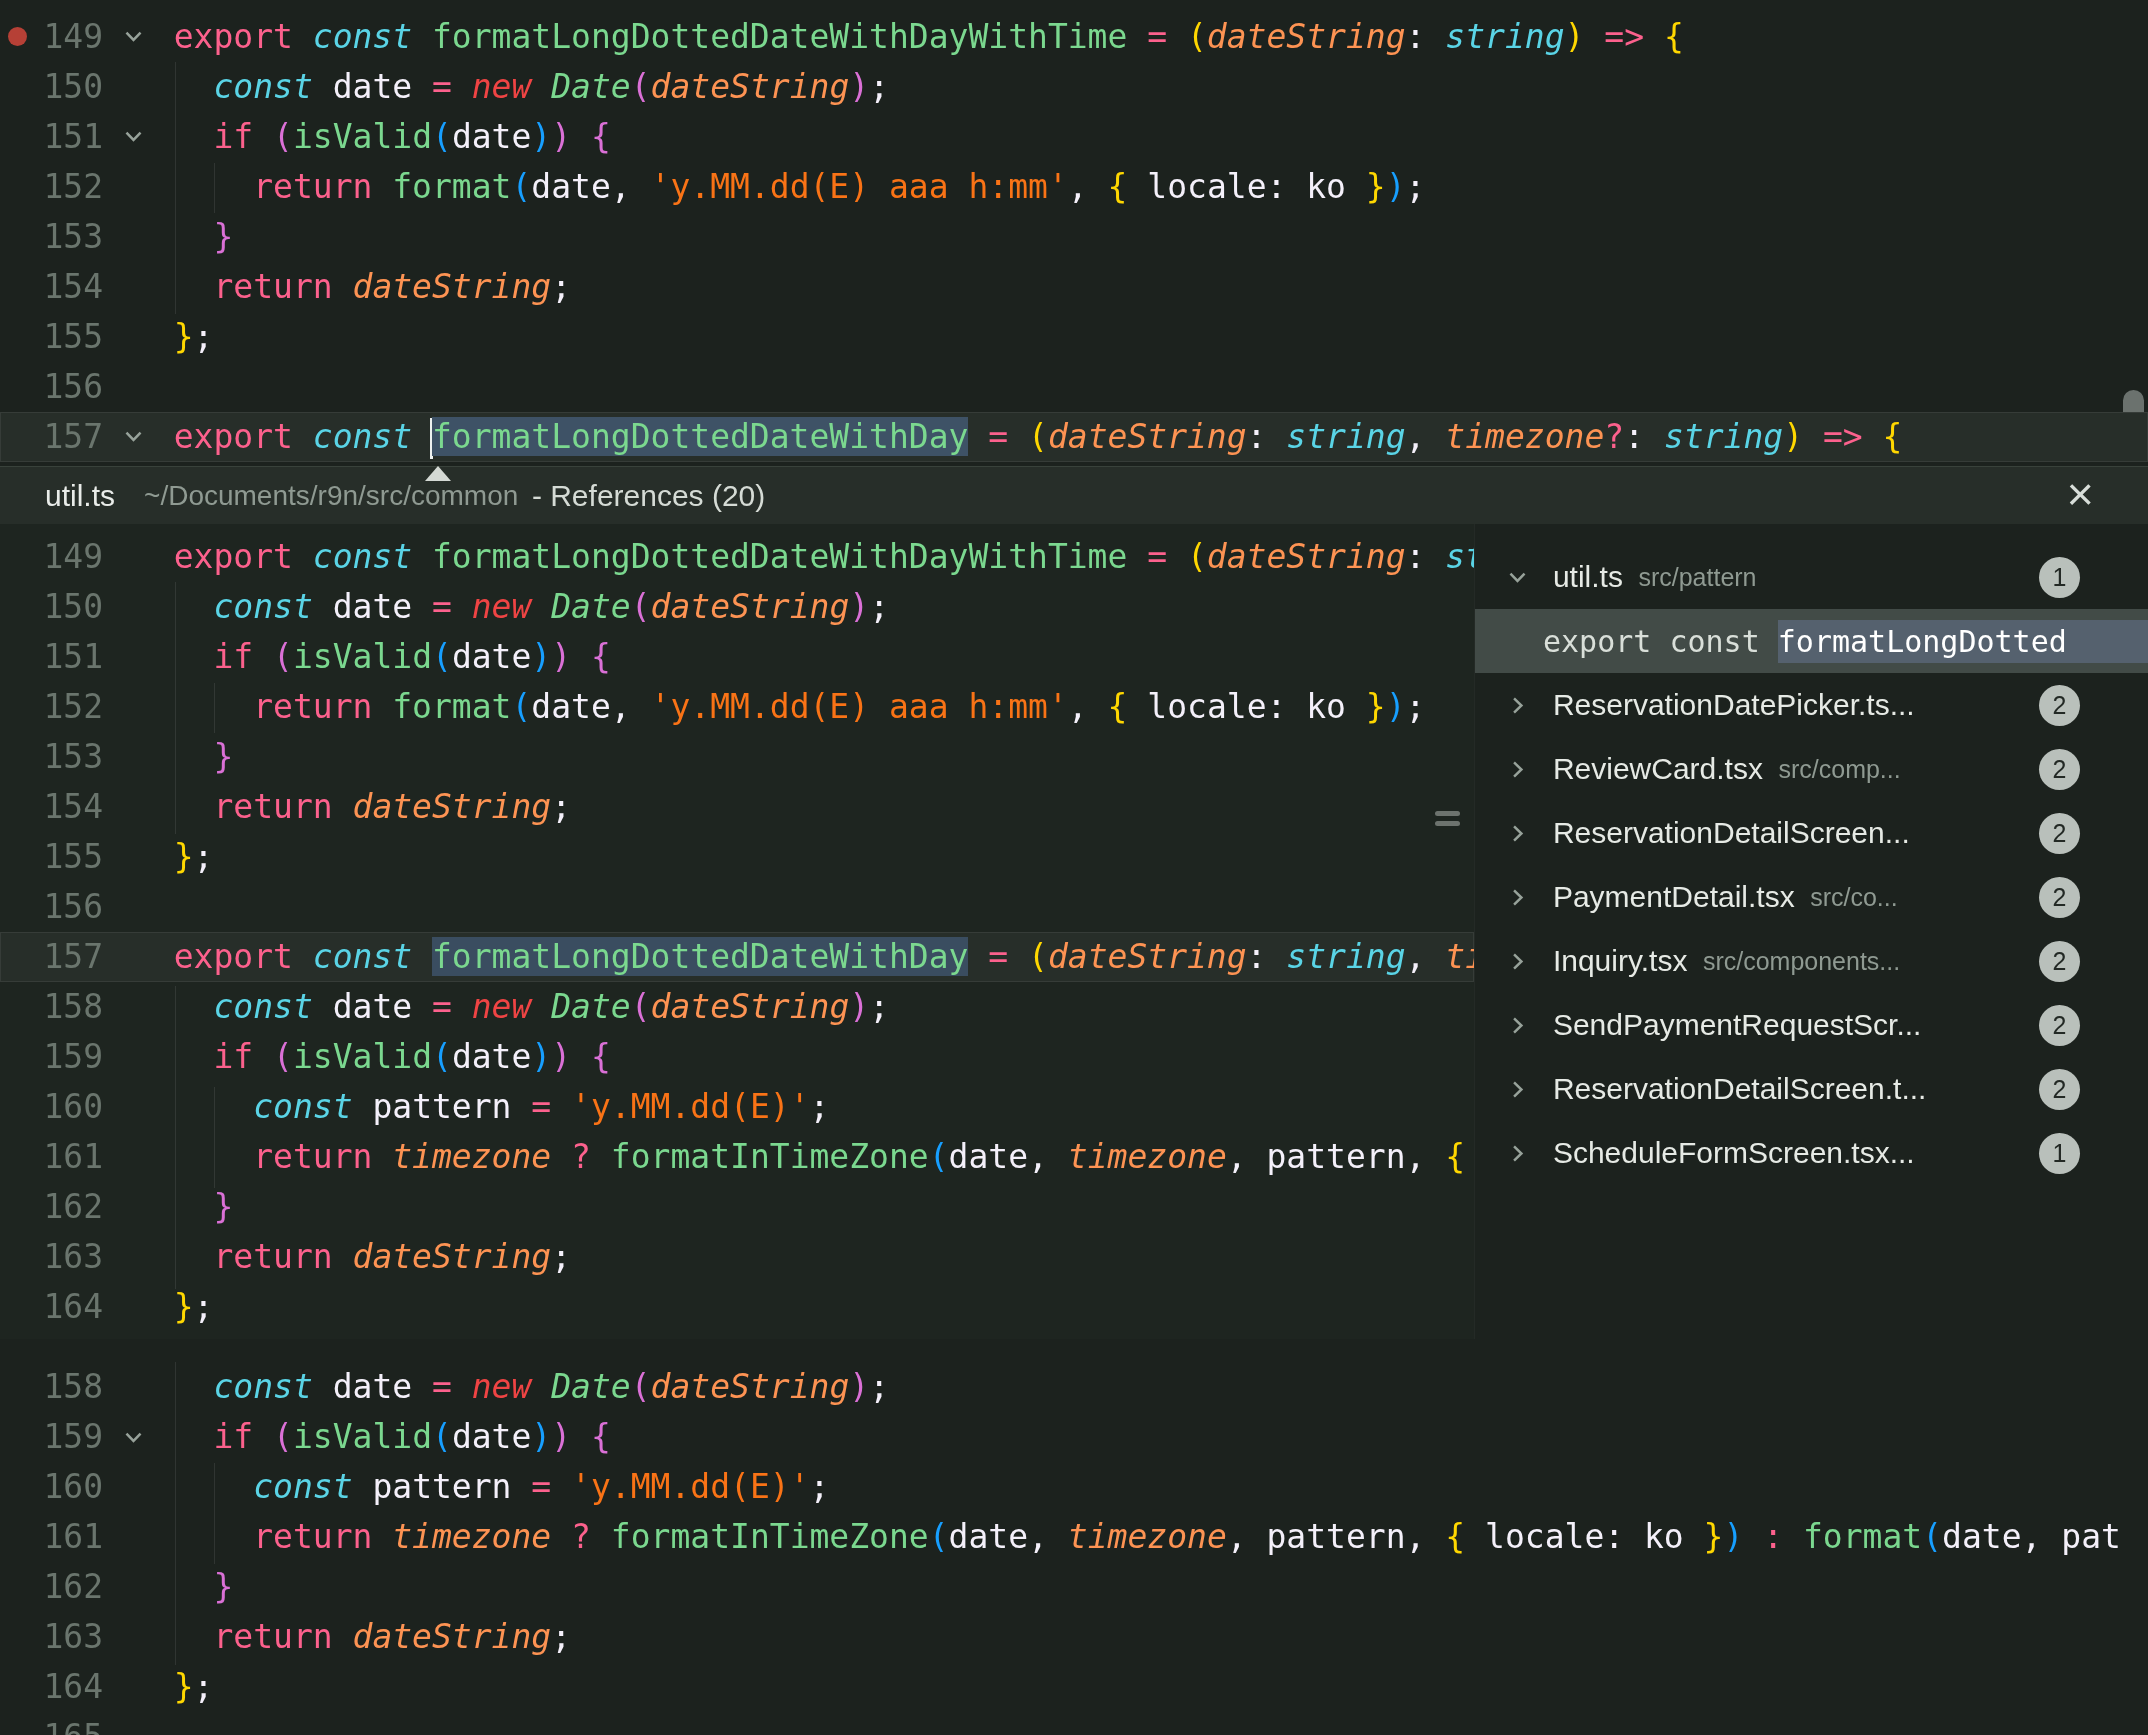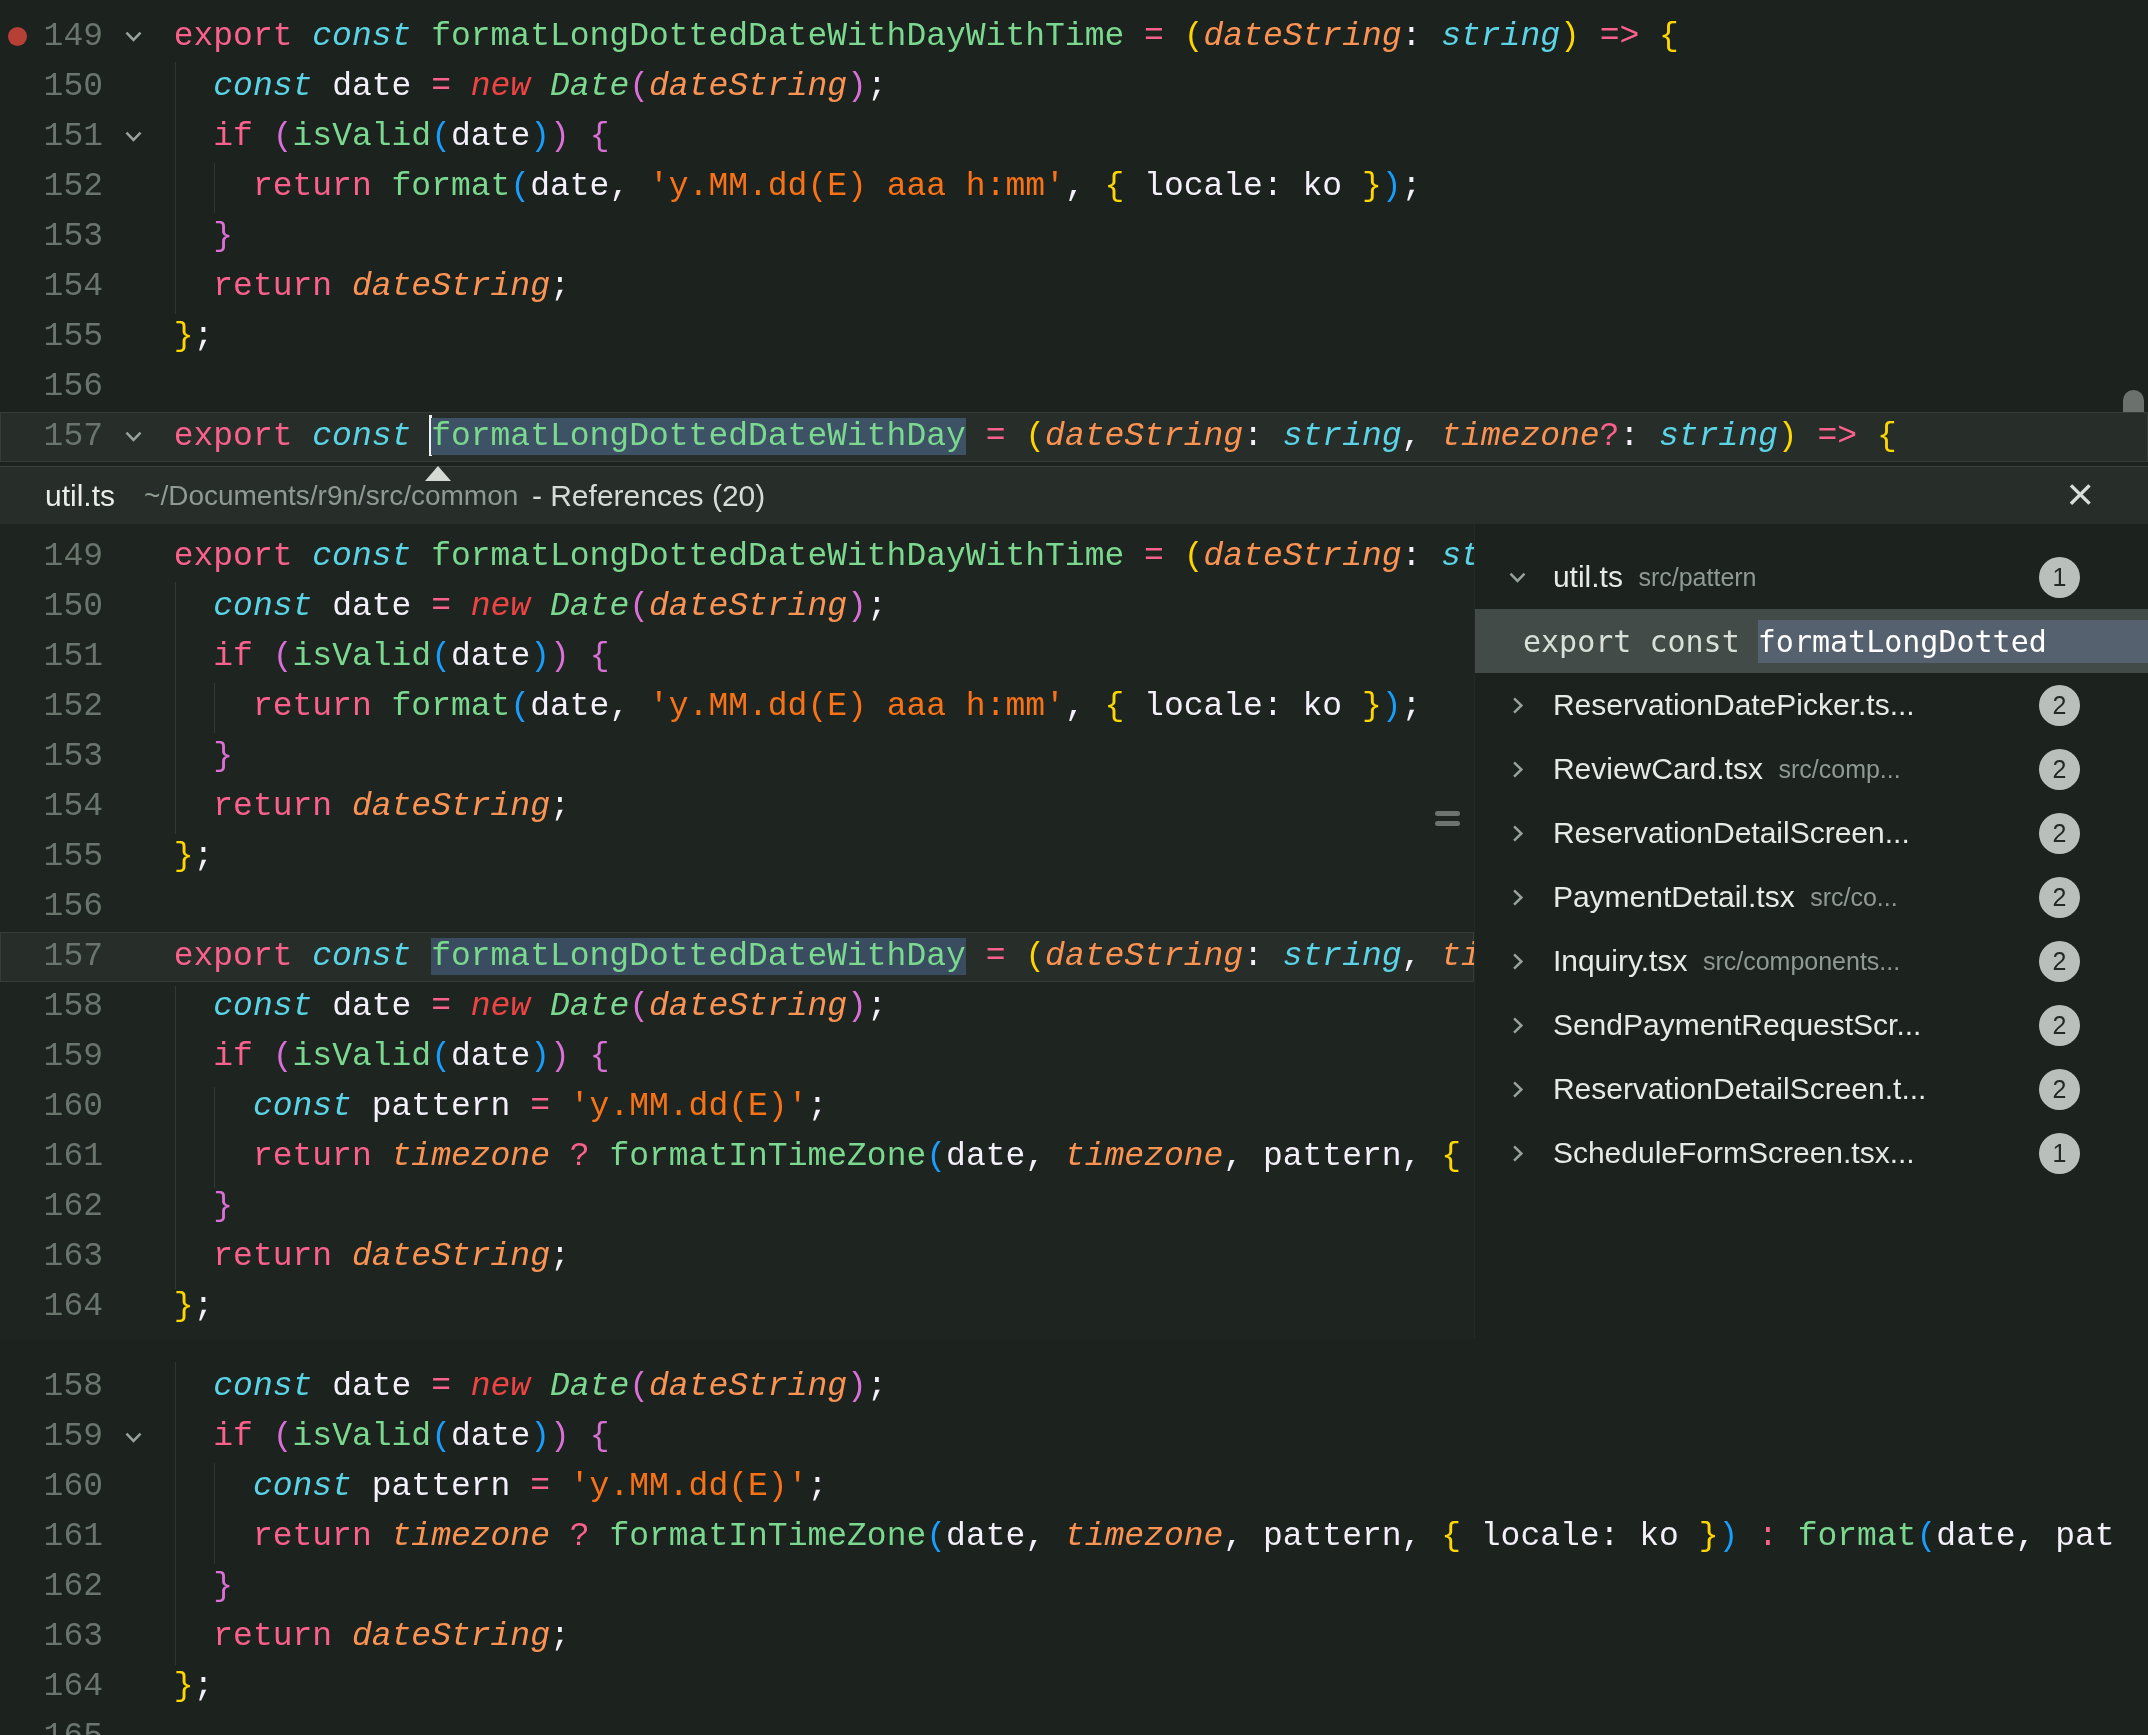--- a/index.html
+++ b/index.html
@@ -5,21 +5,21 @@
   * { margin:0; padding:0; box-sizing:border-box; }
   html,body { background:#141916; }
   body { width:2148px; height:1735px; overflow:hidden;
          font-family:"DejaVu Sans Mono", monospace; }
   .screen { position:relative; width:2148px; height:1735px; background:#1c221e; overflow:hidden; }
 
   
   .editor { position:relative; font-size:33px; line-height:50px; color:#f4f0fa; background:#1c221e; overflow:hidden; }
   #top-editor    { height:466px; padding-top:11.6px; }
   #bottom-editor { height:396px; padding-top:23px; }
-  .code-row { display:flex; height:50px; white-space:pre; position:relative;font-family:Liberation Mono, monospace; }
+  .code-row { display:flex; height:50px; white-space:pre; position:relative; }
   .code-row.current { background:#272e29; box-shadow:inset 0 0 0 1px rgba(255,255,255,0.07); }
   .g-dot  { width:33px; position:relative; flex:none; }
   .bp     { position:absolute; left:7.8px; top:15.5px; width:19.4px; height:19.4px; border-radius:50%; background:#b64036; }
   .g-num  { width:70px; text-align:right; color:#6a756d; flex:none; }
   .g-fold { width:60px; display:flex; align-items:center; justify-content:center; flex:none; }
   .code-text { font:inherit; white-space:pre; margin-left:10.7px; }
   .guide { position:absolute; width:1px; background:rgba(255,255,255,0.09); }
 
   
   .tk-kw  { color:#fc618d; }
@@ -65,21 +65,21 @@
                border-left:1px solid rgba(255,255,255,0.04);
                font-family:"Liberation Sans", sans-serif; }
   .ref-row { height:64px; display:flex; align-items:center; position:relative; white-space:nowrap; overflow:hidden; }
   .ref-row.file { padding-left:21.3px; }
   .chev { width:43px; display:flex; justify-content:center; align-items:center; flex:none; }
   .ref-name { color:#e6eae5; font-size:30px; margin-left:13.6px; }
   .ref-path { color:#8f9a92; font-size:25px; margin-left:15.5px; }
   .ref-badge { margin-left:auto; margin-right:68px; min-width:41px; height:41px; border-radius:20.4px;
                background:#b9c0bb; color:#232925; font-size:25px;
                display:flex; align-items:center; justify-content:center; flex:none; }
-  .ref-row.match { background:#424b47; padding-left:48px;
+  .ref-row.match { background:#424b47; padding-left:68px;
                    font-family:"DejaVu Sans Mono", monospace; }
   .match-prefix { color:#d9dfd9; font-size:30px; white-space:pre; }
   .match-hl { background:#55616e; color:#ffffff; font-size:30px; flex:1;
               height:43px; line-height:43px; overflow:hidden; }
 </style>
 </head>
 <body>
 
 <div class="screen">
 

